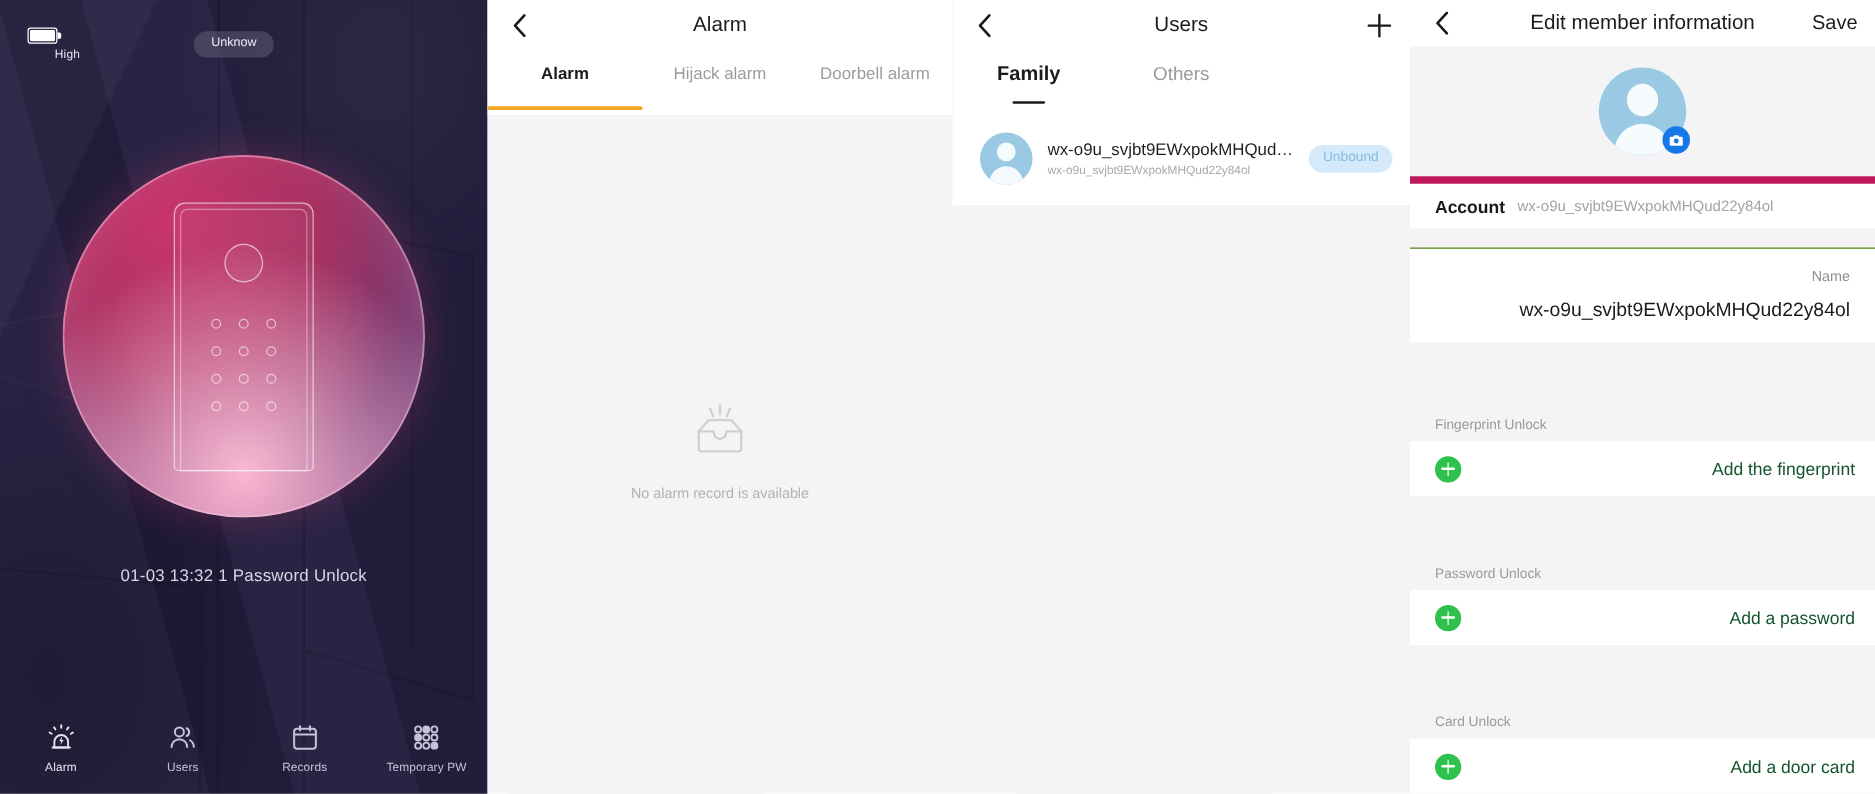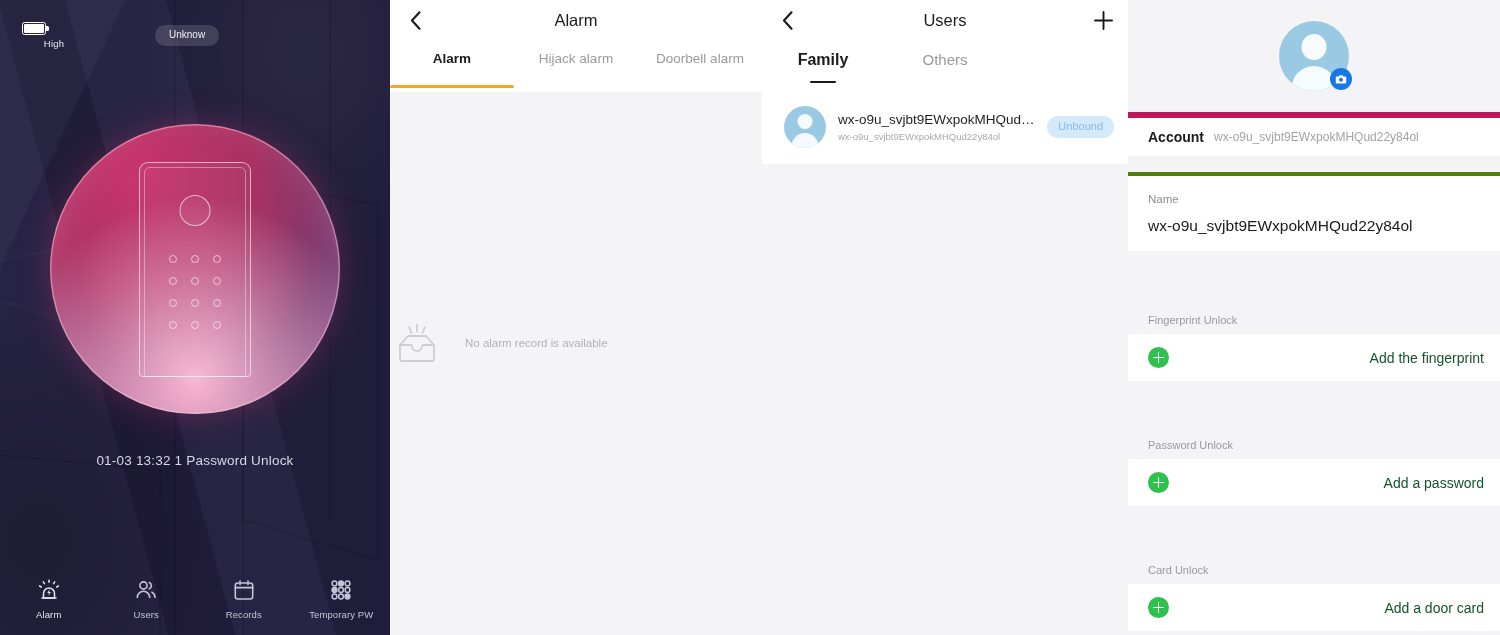--- a/index.html
+++ b/index.html
@@ -159,21 +159,21 @@
     height: 3px; background: #f5a623; border-radius: 2px;
   }
   .tab-underline-dark {
     position: absolute; bottom: 9px; left: 50%; transform: translateX(-50%);
     width: 26px; height: 2.5px; background: #1b1b1d; border-radius: 2px;
   }
 
   
   .empty-state {
     position: absolute; left: 0; right: 0; top: 318px;
-    display: flex; flex-direction: row; align-items: center; gap: 21px;
+    display: flex; flex-direction: column; align-items: center; gap: 21px;
   }
   .empty-state .etxt { font-size: 11.5px; color: #b2b2b6; }
 
   
   .user-card { background: #fff; }
   .user-row {
     display: flex; align-items: center; gap: 12px;
     padding: 14px 14px 16px 22px;
     background: #fff;
   }
@@ -228,21 +228,21 @@
     background: #1877e8; display: flex; align-items: center; justify-content: center;
   }
   .row-white {
     background: #fff; border-top: 6px solid #be185d;
     display: flex; align-items: center;
   }
   .account-row { height: 44px; padding: 0 20px; gap: 10px; }
   .account-label { font-size: 14px; color: #1b1b1d; font-weight: bold; }
   .account-value { font-size: 12px; color: #a3a3a7; }
 
-  .name-block { background: #fff; padding: 17px 20px 16px; border-top: 4px solid #4d7c0f; }
+  .name-block { background: #fff; padding: 17px 20px 16px; border-top: 1px solid #4d7c0f; text-align: right; }
   .name-label { font-size: 11.5px; color: #8e8e93; }
   .name-value { margin-top: 12px; font-size: 15.5px; color: #1b1b1d; }
 
   .sec-head {
     height: 28px; display: flex; align-items: center;
     padding: 0 20px; font-size: 11px; color: #9a9a9e; background: #f4f4f6; margin-top: 39px;
   }
   .sec-row {
     background: #fff; height: 47px;
     display: flex; align-items: center; padding: 0 16px 0 20px;
@@ -434,20 +434,29 @@
         <div class="user-texts">
           <div class="user-name">wx-o9u_svjbt9EWxpokMHQud22...</div>
           <div class="user-sub">wx-o9u_svjbt9EWxpokMHQud22y84ol</div>
         </div>
         <div class="badge-unbound">Unbound</div>
       </div>
     </div>
   </div>
 
   <div class="panel panel-edit" style="display:flex;flex-direction:column">
+    <div class="navbar">
+      <div class="nav-back">
+        <svg width="11" height="19" viewBox="0 0 11 19">
+          <path d="M9.5 1.3 L2 9.5 L9.5 17.7" fill="none" stroke="#1a1a1a" stroke-width="2.1" stroke-linecap="round" stroke-linejoin="round"></path>
+        </svg>
+      </div>
+      <div class="nav-title">Edit member information</div>
+      <div class="nav-right">Save</div>
+    </div>
 
     <div class="avatar-block">
       <div class="avatar-lg">
         <div class="circ">
           <div class="head"></div>
             <div class="torso"></div>
         </div>
         <div class="cam-badge">
           <svg width="12" height="11" viewBox="0 0 14 12">
             <path d="M5.1 1 h3.8 l.9 1.4 H12 a1.1 1.1 0 0 1 1.1 1.1 V9.6 A1.1 1.1 0 0 1 12 10.7 H2 A1.1 1.1 0 0 1 .9 9.6 V3.5 A1.1 1.1 0 0 1 2 2.4 h2.2 Z" fill="#fff"></path>

